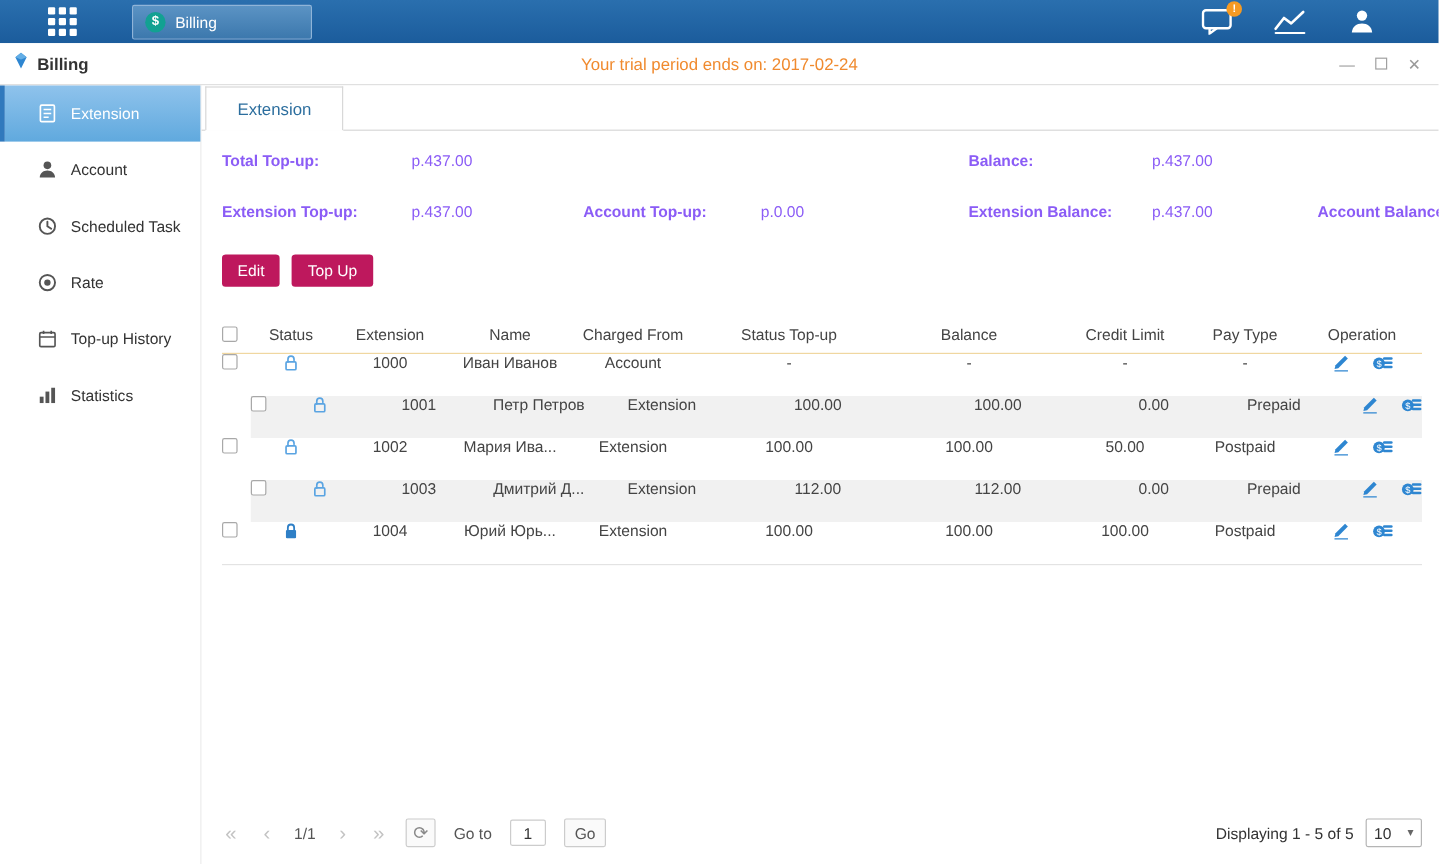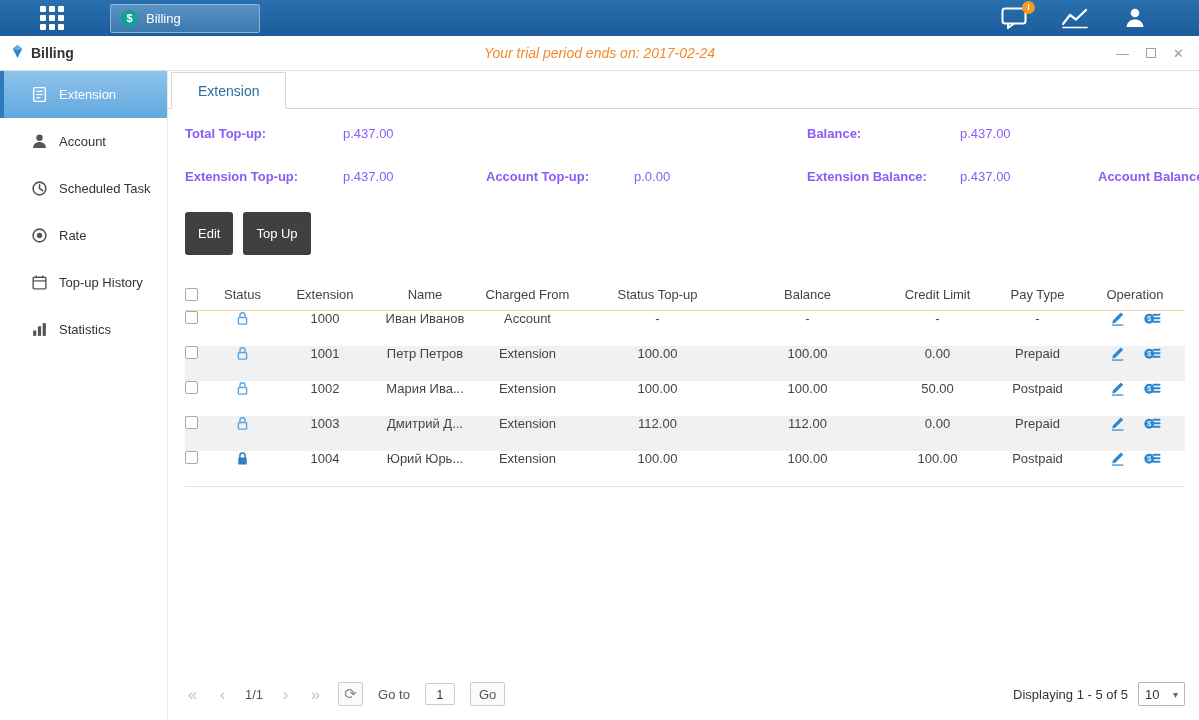--- a/index.html
+++ b/index.html
@@ -17,21 +17,21 @@
   .topbar-tab-label { color:#fff; font-size:13px; }
   .topbar-right { margin-left:auto; display:flex; align-items:center; gap:34px; margin-right:52px; }
   .top-icon { position:relative; display:flex; cursor:pointer; }
   .badge { position:absolute; top:-6px; right:-8px; width:13px; height:13px; background:#f59a23; border-radius:50%;
     color:#fff; font-size:9px; line-height:13px; text-align:center; font-weight:bold; }
 
   
   .titlebar { height:35px; background:#fff; border-bottom:1px solid #e0e0e0; display:flex; align-items:center; position:relative; }
   .title-left { display:flex; align-items:center; gap:6px; margin-left:10px; z-index:1; }
   .app-title { font-size:14px; font-weight:bold; color:#333; }
-  .trial-text { position:absolute; left:0; right:0; text-align:center; color:#f08a2e; font-size:14px; pointer-events:none;font-style:italic; }
+  .trial-text { position:absolute; left:0; right:0; text-align:center; color:#f08a2e; font-size:14px; pointer-events:none; }
   .win-controls { margin-left:auto; display:flex; align-items:center; gap:17px; margin-right:15px; z-index:1; color:#9a9a9a; }
   .win-btn { cursor:pointer; font-size:13px; line-height:1; }
   .win-max { width:10px; height:10px; border:1.5px solid #a0a0a0; }
 
   
   .app-body { display:flex; height:649px; background:#fff; }
   .sidebar { width:168px; border-right:1px solid #e8e8e8; flex:0 0 auto; }
   .side-item { height:47px; display:flex; align-items:center; gap:11px; padding-left:31px; font-size:13px; color:#333; cursor:pointer; }
   .side-item .icon { width:17px; height:17px; display:flex; color:#555; flex:0 0 auto; }
   .side-item.active { background:linear-gradient(180deg,#8fc3ec,#60a9de); color:#fff; border-left:4px solid #3079bd; padding-left:27px; }
@@ -43,28 +43,28 @@
     padding:0 26px; display:flex; align-items:center; font-size:14px; color:#2c6e9e; cursor:pointer; }
 
   .content { padding:0 14px 0 17px; flex:1; display:flex; flex-direction:column; min-height:0; }
 
   
   .summary { margin-top:17px; display:grid; grid-template-columns:130px 115px 120px 145px 125px 110px 130px auto;
     row-gap:14px; font-size:13px; color:#8b5cf6;gap:28px; }
   .sum-label { font-weight:bold; }
 
   .actions { margin-top:28px; display:flex; gap:10px; }
-  .btn { background:#404040; color:#fff; border:none; border-radius:3px; height:43px; padding:0 13px; font-size:13px;
+  .btn { background:#be185d; color:#fff; border:none; border-radius:3px; height:27px; padding:0 13px; font-size:13px;
     font-family:inherit; cursor:pointer; }
 
   
   .table { margin-top:23px; font-size:13px; color:#444; }
   .thead { display:flex; align-items:center; height:33px; border-bottom:1px solid #f0d7a0; }
   .trow { display:flex; align-items:flex-start; height:35px; }
-  .trow.alt { background:#f1f1f1; }
+  .trow.alt { background:#f1f1f1;margin-left:24px; }
   .tbody { border-bottom:1px solid #e3e3e3; }
   .cell, .th { text-align:center; flex:0 0 auto; }
   .c-check { width:30px; display:flex; align-items:center; }
   .c-status { width:55px; display:flex; align-items:center; justify-content:center; }
   .c-ext { width:110px; } .c-name { width:90px; white-space:nowrap; overflow:hidden; }
   .c-charged { width:115px; } .c-topup { width:145px; } .c-balance { width:155px; }
   .c-credit { width:105px; } .c-paytype { width:95px; }
   .c-op { width:100px; display:flex; align-items:center; justify-content:center; gap:19px; }
   .checkbox { width:13px; height:13px; border:1px solid #a8a8a8; border-radius:2px; background:#fff; display:inline-block; cursor:pointer; }
   .op-icon { display:flex; color:#2e86d1; cursor:pointer; }

